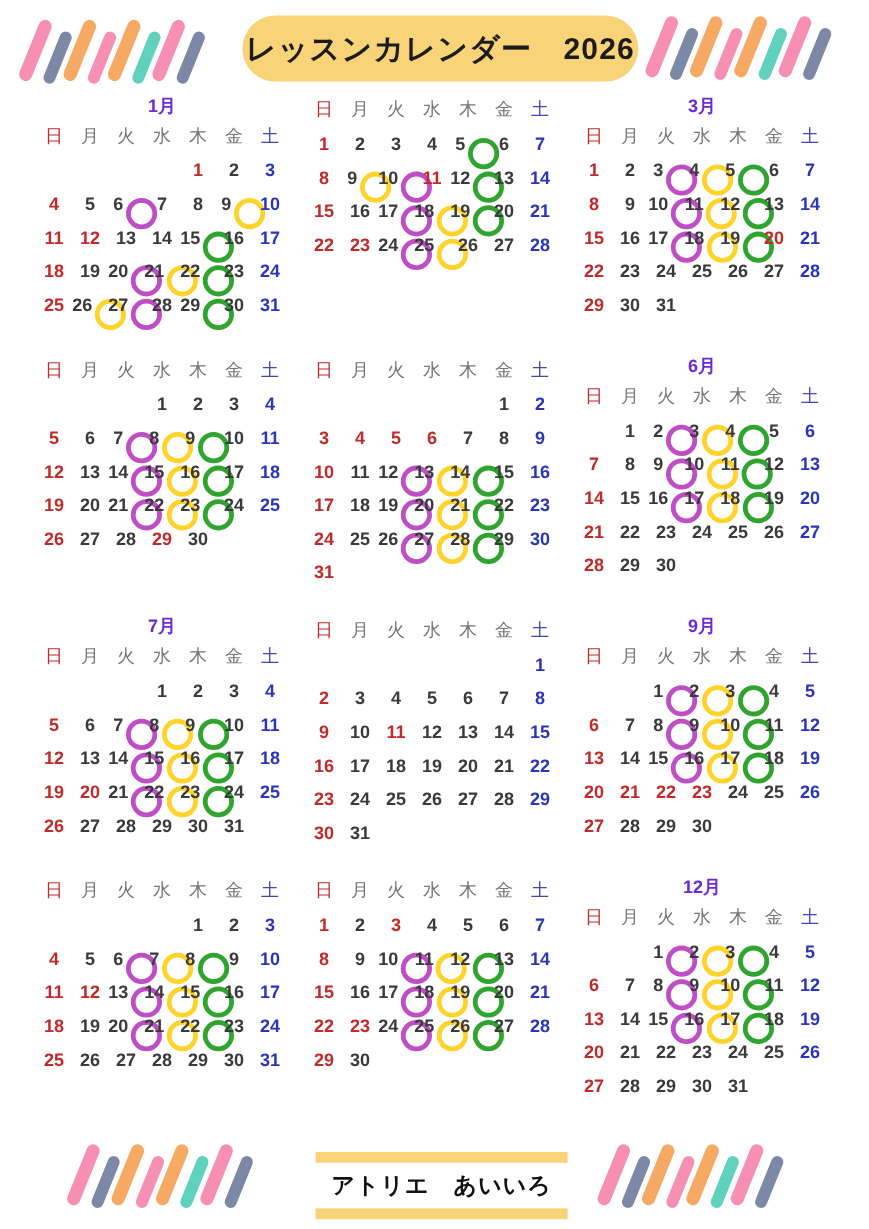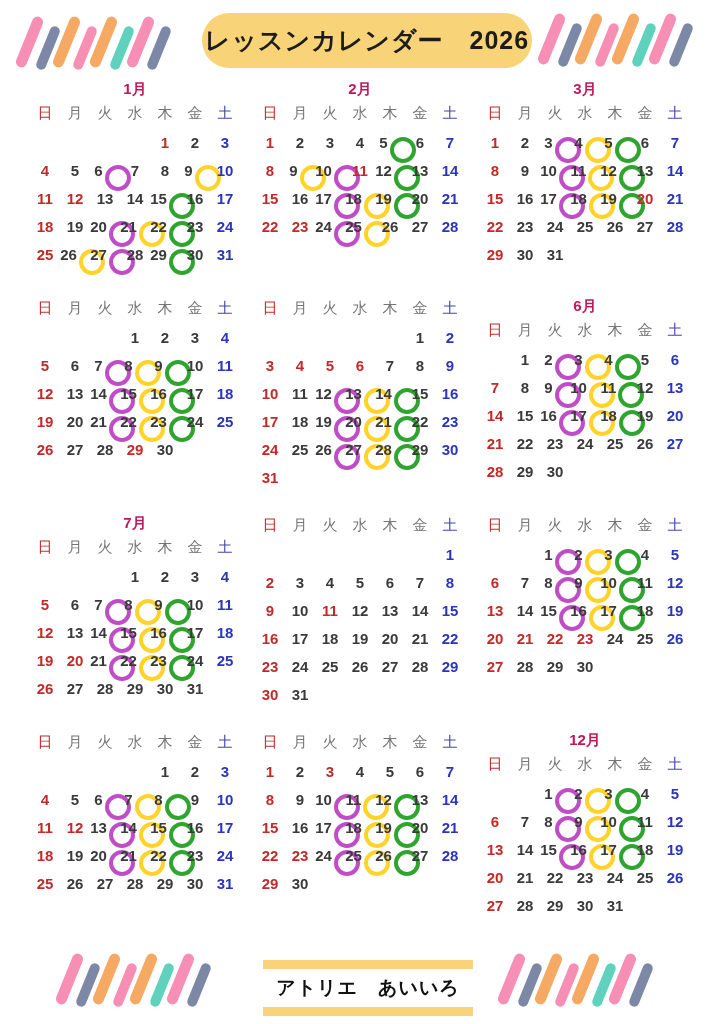--- a/index.html
+++ b/index.html
@@ -24,21 +24,21 @@
   .brush.tr{left:546px;top:12px;}
   .brush.bl{left:64px;top:952px;}
   .brush.br{left:506px;top:952px;}
   
   .calendar{
     display:grid;grid-template-columns:repeat(3,210px);
     grid-auto-rows:217px;column-gap:15px;padding-left:30px;
   }
   .month{width:210px;}
   .month-title{height:22px;line-height:22px;text-align:center;
-    font-size:15px;font-weight:bold;color:#be185d;}
+    font-size:15px;font-weight:bold;color:#6d28d9;}
   .days{display:grid;grid-template-columns:repeat(7,30px);grid-auto-rows:28px;}
   .cell{
     position:relative;display:flex;align-items:center;justify-content:center;
     font-size:15px;font-weight:bold;color:var(--date-black);
   }
   .cell.wd{font-weight:normal;color:var(--weekday-gray);font-size:15px;height:26px;}
   .cell.sun{color:var(--sunday-red);}
   .cell.sat{color:var(--saturday-blue);}
   .cell.wd.sun{color:var(--sunday-red);}
   .cell.wd.sat{color:#4646b0;}
@@ -201,21 +201,20 @@
         </div>
         <div class="cell">
           <span>30</span>
         </div>
         <div class="cell sat">
           <span>31</span>
         </div>
       </div>
     </div>
     <div class="month">
-      <div class="month-title">2月</div>
       <div class="days">
         <div class="cell wd sun">日</div>
         <div class="cell wd">月</div>
         <div class="cell wd">火</div>
         <div class="cell wd">水</div>
         <div class="cell wd">木</div>
         <div class="cell wd">金</div>
         <div class="cell wd sat">土</div>
         <div class="cell sun">
           <span>1</span>
@@ -990,20 +989,21 @@
         </div>
         <div class="cell sun">
           <span>30</span>
         </div>
         <div class="cell">
           <span>31</span>
         </div>
       </div>
     </div>
     <div class="month">
+      <div class="month-title">9月</div>
       <div class="days">
         <div class="cell wd sun">日</div>
         <div class="cell wd">月</div>
         <div class="cell wd">火</div>
         <div class="cell wd">水</div>
         <div class="cell wd">木</div>
         <div class="cell wd">金</div>
         <div class="cell wd sat">土</div>
         <div class="cell"></div>
         <div class="cell"></div>

